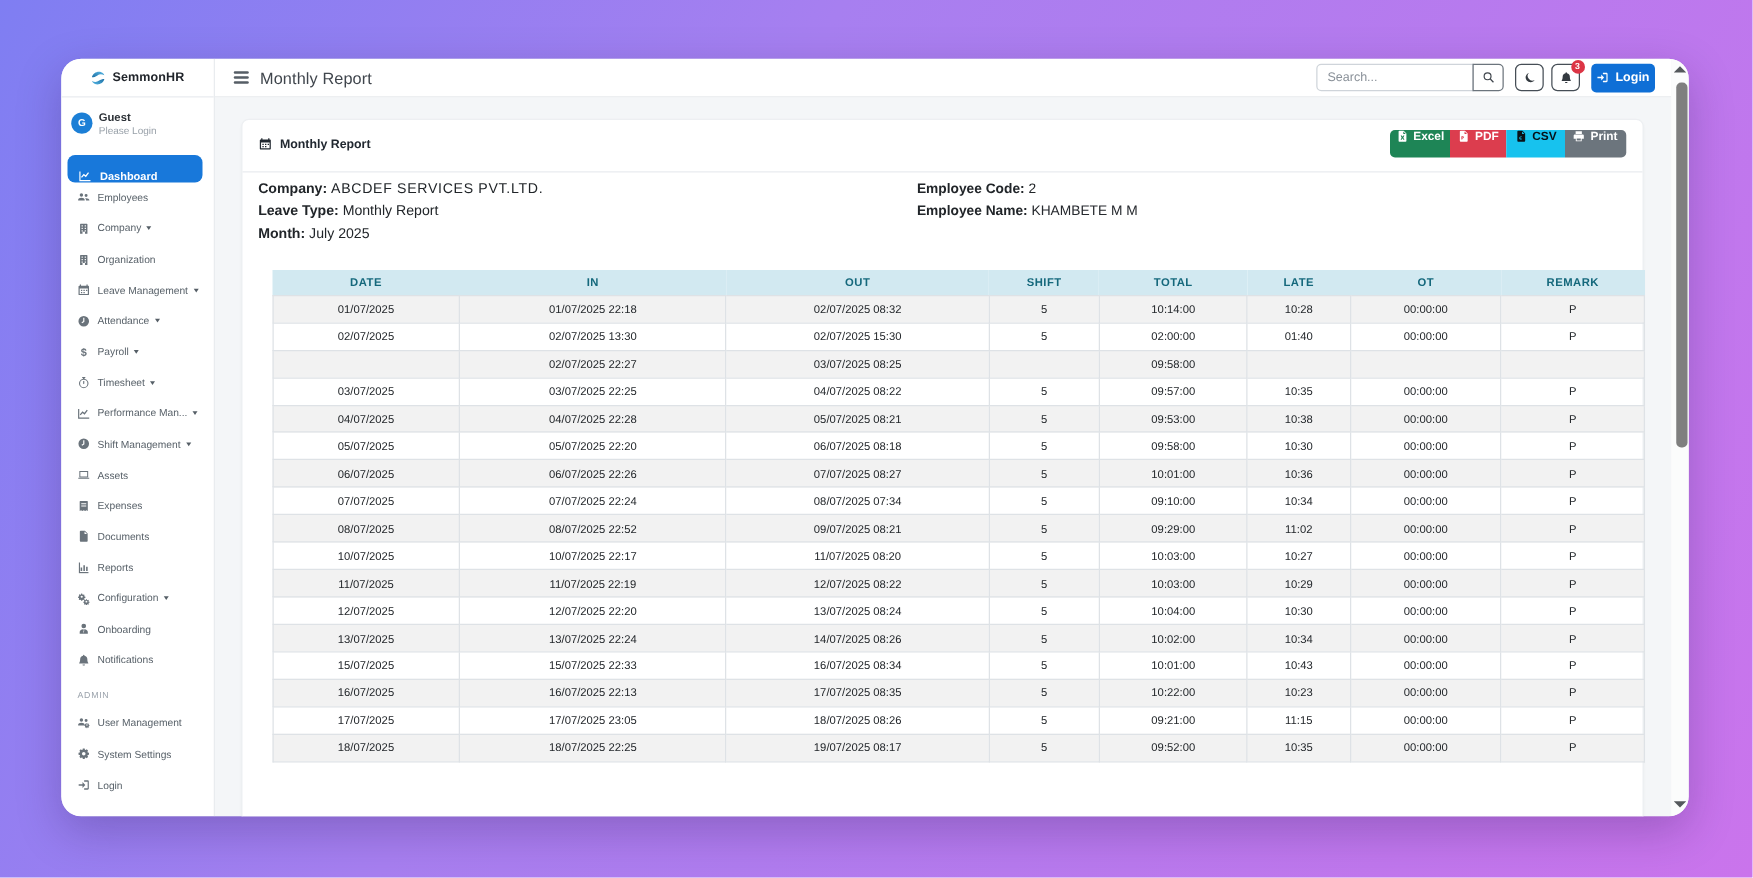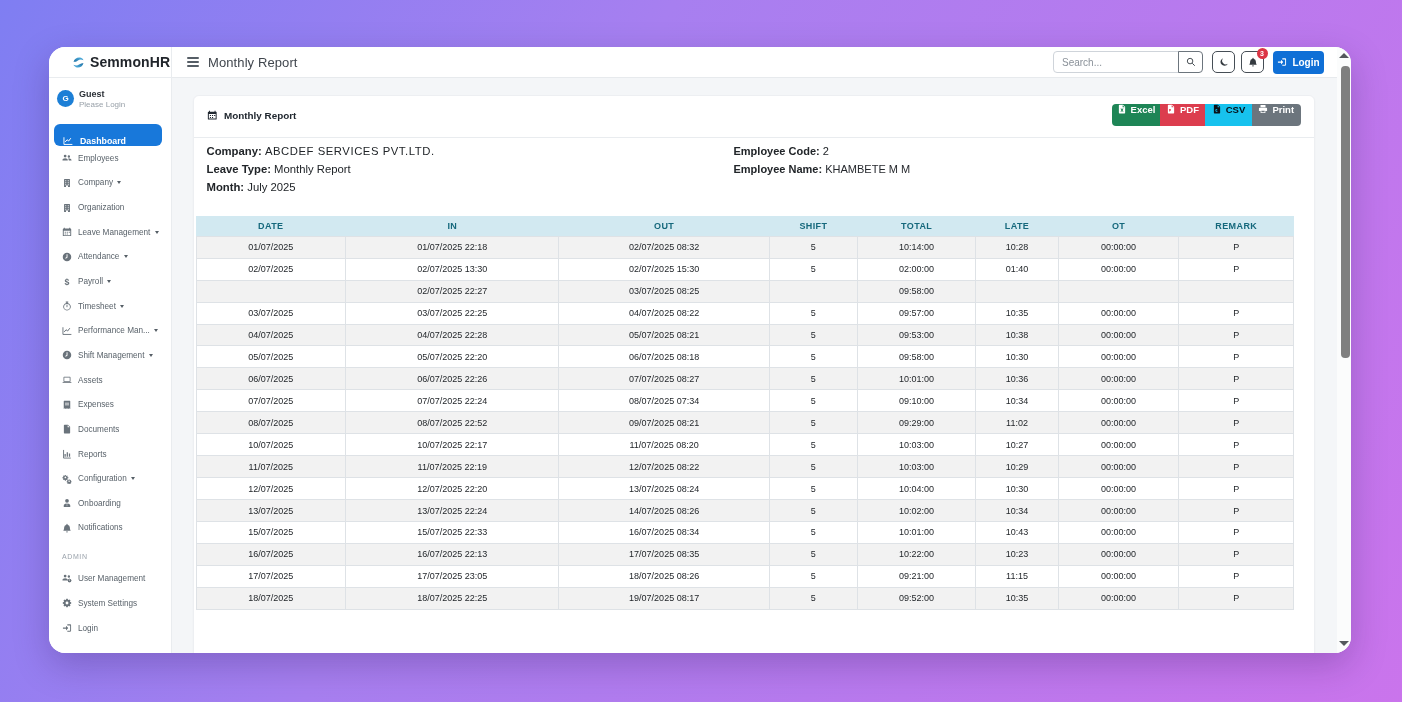--- a/index.html
+++ b/index.html
@@ -1,20 +1,20 @@
 <!DOCTYPE html>
 <html><head><meta charset="utf-8"><style>
 *{margin:0;padding:0;box-sizing:border-box}
 html,body{width:1402px;height:702px;overflow:hidden}
 body{font-family:"Liberation Sans",sans-serif;background:linear-gradient(118deg,#7f7ef2 0%,#a77ff0 38%,#ca74ec 100%)}
 .window{position:absolute;left:49px;top:47px;width:1302px;height:606px;border-radius:16px;background:#f4f6f8;overflow:hidden;box-shadow:0 12px 35px rgba(40,20,80,.25)}
 
 .sidebar{position:absolute;left:0;top:0;width:123px;height:100%;background:#fff;border-right:1px solid #e9ecef}
 .logo{height:31px;border-bottom:1px solid #e9ecef;display:flex;align-items:center;padding-left:23px}
-.logo b{font-size:14px;color:#21252b;margin-left:5px;letter-spacing:.1px}
+.logo b{font-size:10px;color:#21252b;margin-left:5px;letter-spacing:.1px}
 .user{position:absolute;left:0;top:41px;width:100%}
 .avatar{position:absolute;left:8px;top:2px;width:17px;height:17px;border-radius:50%;background:#1c7fd6;color:#fff;font-size:8px;font-weight:bold;display:flex;align-items:center;justify-content:center}
 .user .n{position:absolute;left:30px;top:1px;font-size:9px;font-weight:bold;color:#2b3036}
 .user .p{position:absolute;left:30px;top:11.5px;font-size:8px;color:#99a1a9}
 .dash{position:absolute;left:5px;top:77px;width:108px;height:22px;border-radius:6px;background:#1878da;color:#fff;display:flex;align-items:flex-end;padding-left:9px;font-size:8.8px;font-weight:bold}
 .dash svg{margin-right:7px}
 .nav{position:absolute;left:0;top:99px;width:100%}
 .nitem{height:24.65px;display:flex;align-items:center;padding-left:13px;font-size:8.2px;color:#59626a}
 .nitem svg{margin-right:6px;flex:0 0 auto}
 .nitem span{white-space:nowrap}
@@ -44,21 +44,21 @@
 .bgroup .b{height:22px;display:flex;justify-content:center;color:#fff;font-size:9.5px;font-weight:bold}
 .bgroup svg{margin-right:4px}
 .b.excel{width:48px;background:#1e8556;border-radius:4px 0 0 4px}
 .b.pdf{width:45px;background:#dc3d4e}
 .b.csv{width:47px;background:#17c2ee;color:#061018}
 .b.print{width:48.5px;background:#6c757d;border-radius:0 4px 4px 0}
 .info{position:absolute;left:13px;top:47px;font-size:11.3px;color:#212529;line-height:17.9px}
 .info2{position:absolute;left:540px;top:47px;font-size:11px;color:#212529;line-height:17.9px}
 .blur{color:#26292e}
 .ls{letter-spacing:.55px}
-table{position:absolute;left:2px;top:120px;width:1097px;border-collapse:collapse;table-layout:fixed}
+table{position:absolute;left:24px;top:120px;width:1097px;border-collapse:collapse;table-layout:fixed}
 th{height:20.3px;background:#d2e9f1;color:#15687c;font-size:9px;letter-spacing:.4px;font-weight:bold;text-align:center;padding:0}
 td{height:21.95px;border:1px solid #dee2e6;font-size:9px;color:#23272b;text-align:center;padding:0}
 tr:nth-child(odd) td{background:#f2f2f2}
 col.c1{width:149.6px}col.c2{width:213.4px}col.c3{width:210.3px}col.c4{width:88.2px}
 col.c5{width:118.3px}col.c6{width:82.5px}col.c7{width:120.7px}col.c8{width:114.6px}
 
 .sb{position:absolute;right:0;top:0;width:14px;height:100%;background:#fbfcfc}
 .sb .thumb{position:absolute;left:4px;top:19px;width:9px;height:292px;border-radius:4px;background:#7f7f7f}
 .sb .up{position:absolute;left:2px;top:6px;width:0;height:0;border-left:5px solid transparent;border-right:5px solid transparent;border-bottom:5.5px solid #54585c}
 .sb .down{position:absolute;left:2px;top:594px;width:0;height:0;border-left:5px solid transparent;border-right:5px solid transparent;border-top:5.5px solid #54585c}

